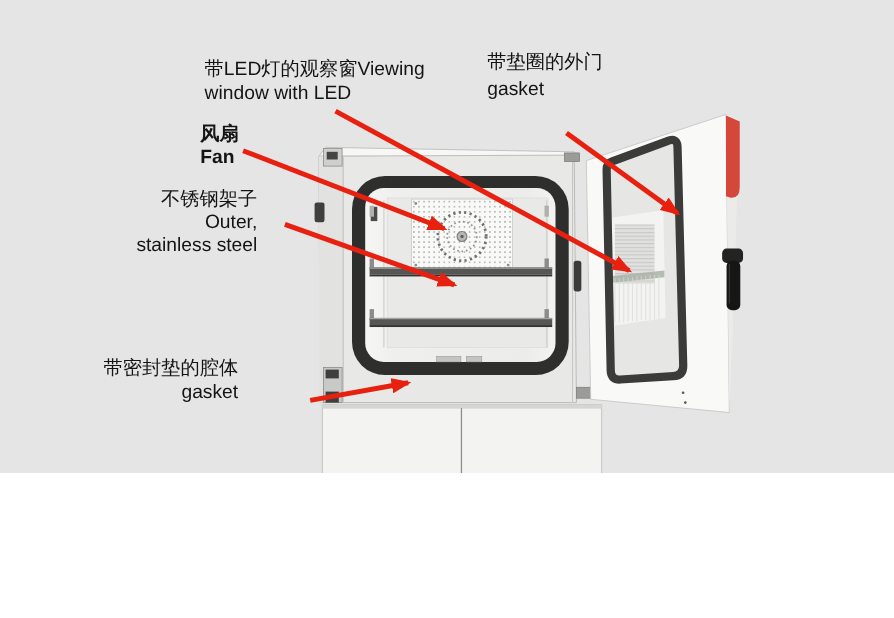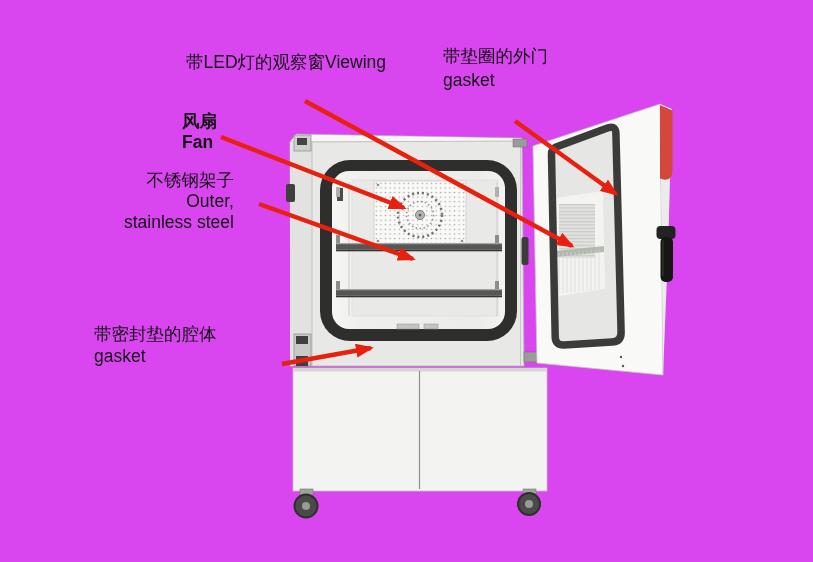--- a/index.html
+++ b/index.html
@@ -1,27 +1,27 @@
 <!DOCTYPE html>
 <html><head>
 <meta charset="utf-8">
 <style>
   html,body{margin:0;padding:0;background:#ffffff;}
   .stage{
-    position:relative;width:813px;height:562px;background:#d946ef;overflow:hidden;
+    position:relative;width:813px;height:430px;background:#e5e5e5;overflow:hidden;
     font-family:"Liberation Sans","DejaVu Sans",sans-serif;color:#141414;
   }
   .stage svg{position:absolute;left:0;top:0;}
   .label{position:absolute;font-size:17.5px;line-height:23px;}
   .label div{white-space:nowrap;}
   #label-viewing-window{left:186px;top:51px;line-height:22px;}
   #label-outer-door{left:443px;top:44px;line-height:24px;}
   #label-fan{left:182px;top:111px;line-height:21px;font-weight:bold;}
   #label-shelf{left:124px;top:170px;line-height:21px;text-align:right;}
-  #label-chamber{left:94px;top:323px;line-height:22px;}
+  #label-chamber{left:94px;top:323px;line-height:22px;text-align:right;}
 </style>
 </head>
 <body>
 
 <div class="stage">
 
   <svg width="813" height="562" viewBox="0 0 813 562">
     <defs>
       <pattern id="perf" x="374" y="181" width="4.6" height="4.6" patternUnits="userSpaceOnUse">
         <circle cx="2.3" cy="2.3" r="0.8" fill="#9c9c9a"></circle>
@@ -168,20 +168,21 @@
     </defs>
     <line x1="305" y1="101" x2="572" y2="246" stroke-width="4.5" marker-end="url(#ah)" stroke="#e8200f"></line>
     <line x1="515" y1="121" x2="616" y2="194" stroke-width="4.5" marker-end="url(#ah)" stroke="#e8200f"></line>
     <line x1="221" y1="137" x2="404" y2="208" stroke-width="4.5" marker-end="url(#ah)" stroke="#e8200f"></line>
     <line x1="259" y1="204" x2="413" y2="259" stroke-width="4.5" marker-end="url(#ah)" stroke="#e8200f"></line>
     <line x1="282" y1="364" x2="371" y2="348" stroke-width="4.5" marker-end="url(#ah)" stroke="#e8200f"></line>
   </svg>
 
   <div class="label" id="label-viewing-window">
     <div>带LED灯的观察窗Viewing</div>
+    <div>window with LED</div>
   </div>
 
   <div class="label" id="label-outer-door">
     <div>带垫圈的外门</div>
     <div>gasket</div>
   </div>
 
   <div class="label" id="label-fan">
     <div>风扇</div>
     <div>Fan</div>

